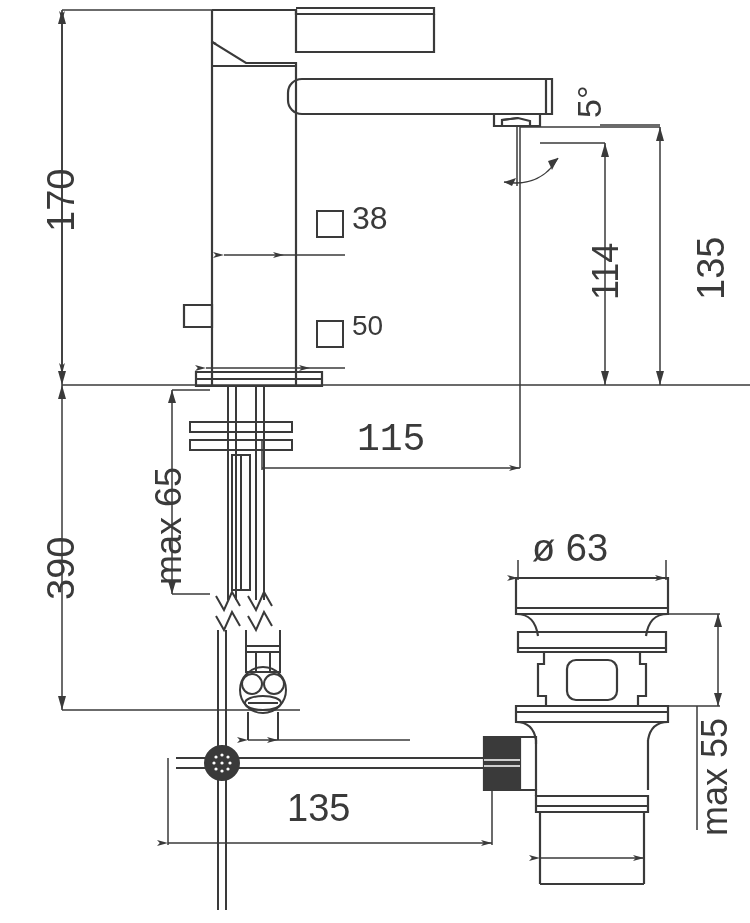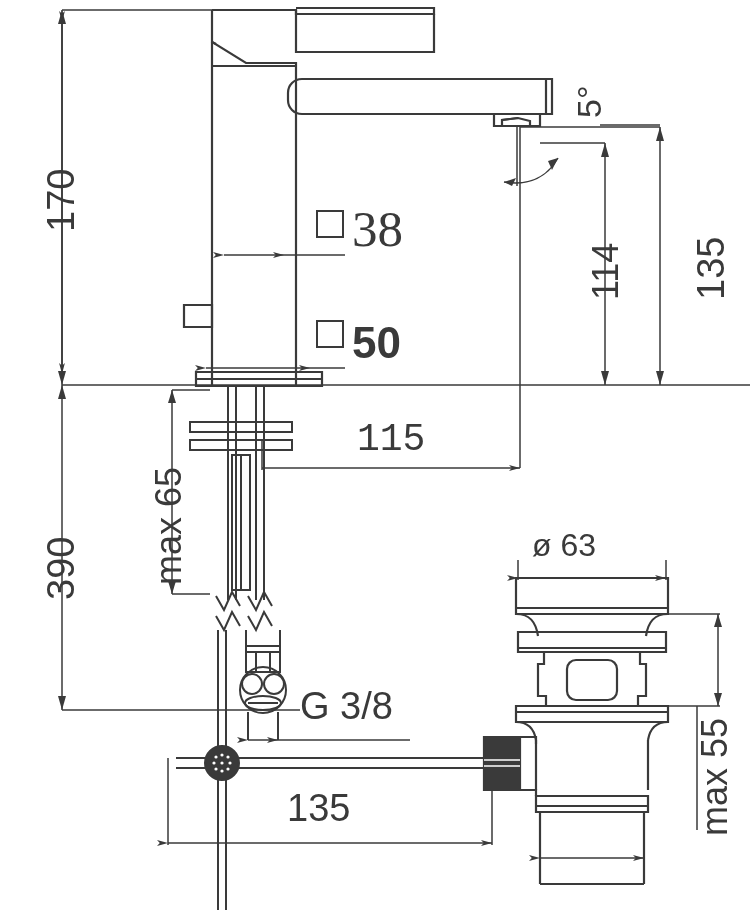--- a/index.html
+++ b/index.html
@@ -277,37 +277,36 @@
     </g>
 
   </g>
 </svg>
 
 <div class="lbl rot90" style="left:40px;top:232px;font-size:38px;">170</div>
 
 <div class="lbl rot90" style="left:40px;top:600px;font-size:38px;">390</div>
 
 <div style="position:absolute;left:316px;top:210px;width:24px;height:24px;border:2.4px solid #3a3a3a;"></div>
-<div class="lbl" style="left:352px;top:200px;font-size:51px;font-family:Liberation Serif, serif;">38</div>
+<div class="lbl" style="left:352px;top:200px;font-size:32px;">38</div>
 
 <div style="position:absolute;left:316px;top:320px;width:24px;height:24px;border:2.4px solid #3a3a3a;"></div>
-<div class="lbl" style="left:352px;top:318px;font-size:44px;font-weight:bold;">50</div>
+<div class="lbl" style="left:352px;top:310px;font-size:28px;">50</div>
 
 <div class="lbl rot90" style="left:570px;top:118px;font-size:34px;">5°</div>
 
 <div class="lbl rot90" style="left:585px;top:300px;font-size:36px;">114</div>
 
 <div class="lbl rot90" style="left:690px;top:300px;font-size:38px;">135</div>
 
 <div class="lbl" style="left:357px;top:418px;font-size:38px;font-family:Liberation Mono, monospace;">115</div>
 
 <div class="lbl rot90" style="left:148px;top:585px;font-size:36px;">max 65</div>
 
-<div class="lbl" style="left:300px;top:685px;font-size:38px;">G 3/8</div>
 
 <div class="lbl" style="left:287px;top:787px;font-size:38px;">135</div>
 
-<div class="lbl" style="left:532px;top:527px;font-size:32px;">ø 63</div>
+<div class="lbl" style="left:532px;top:527px;font-size:38px;">ø 63</div>
 
 <div class="lbl rot90" style="left:694px;top:836px;font-size:36px;">max 55</div>
 
 
 </div>
 
 </body></html>

